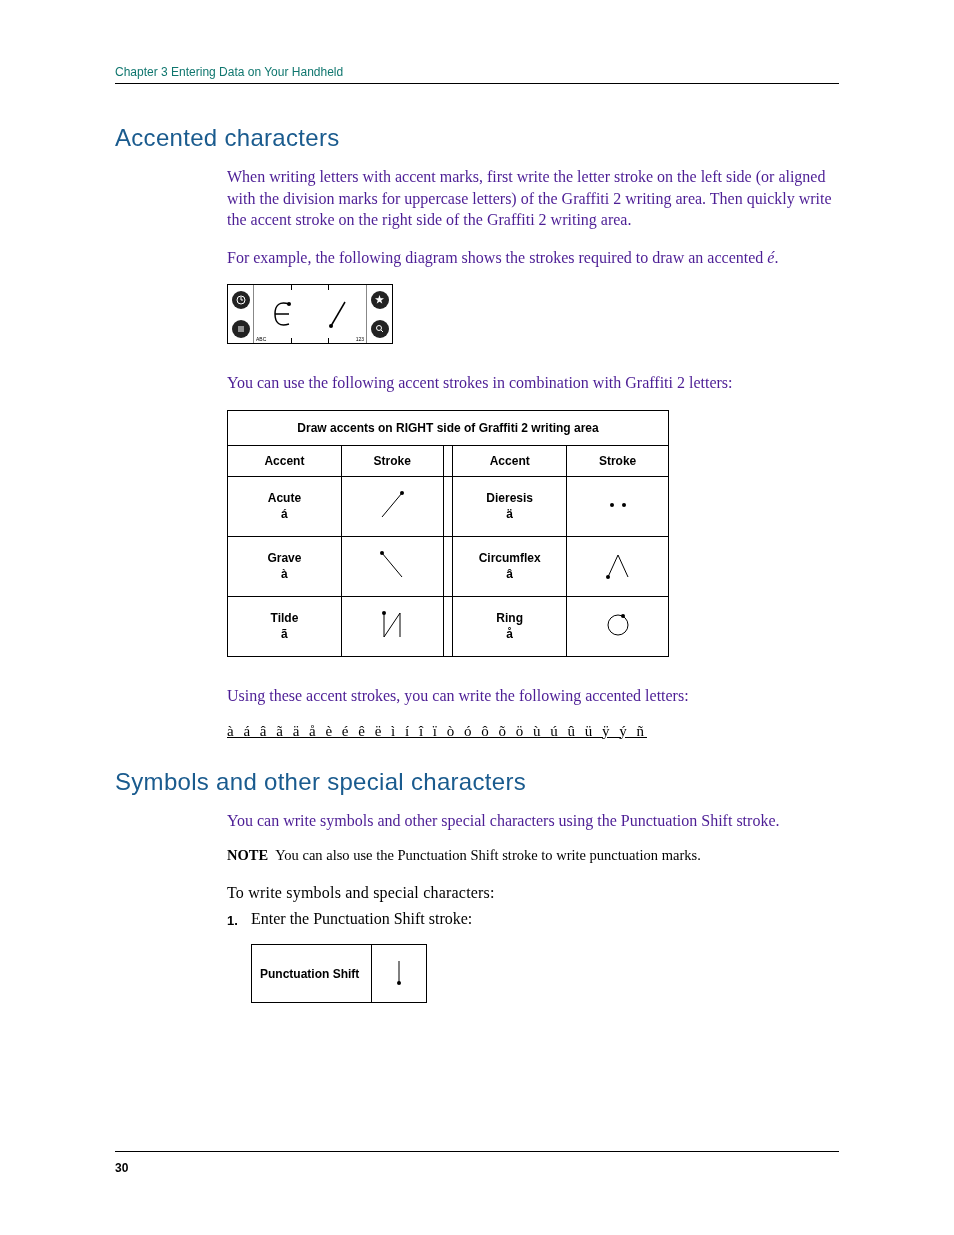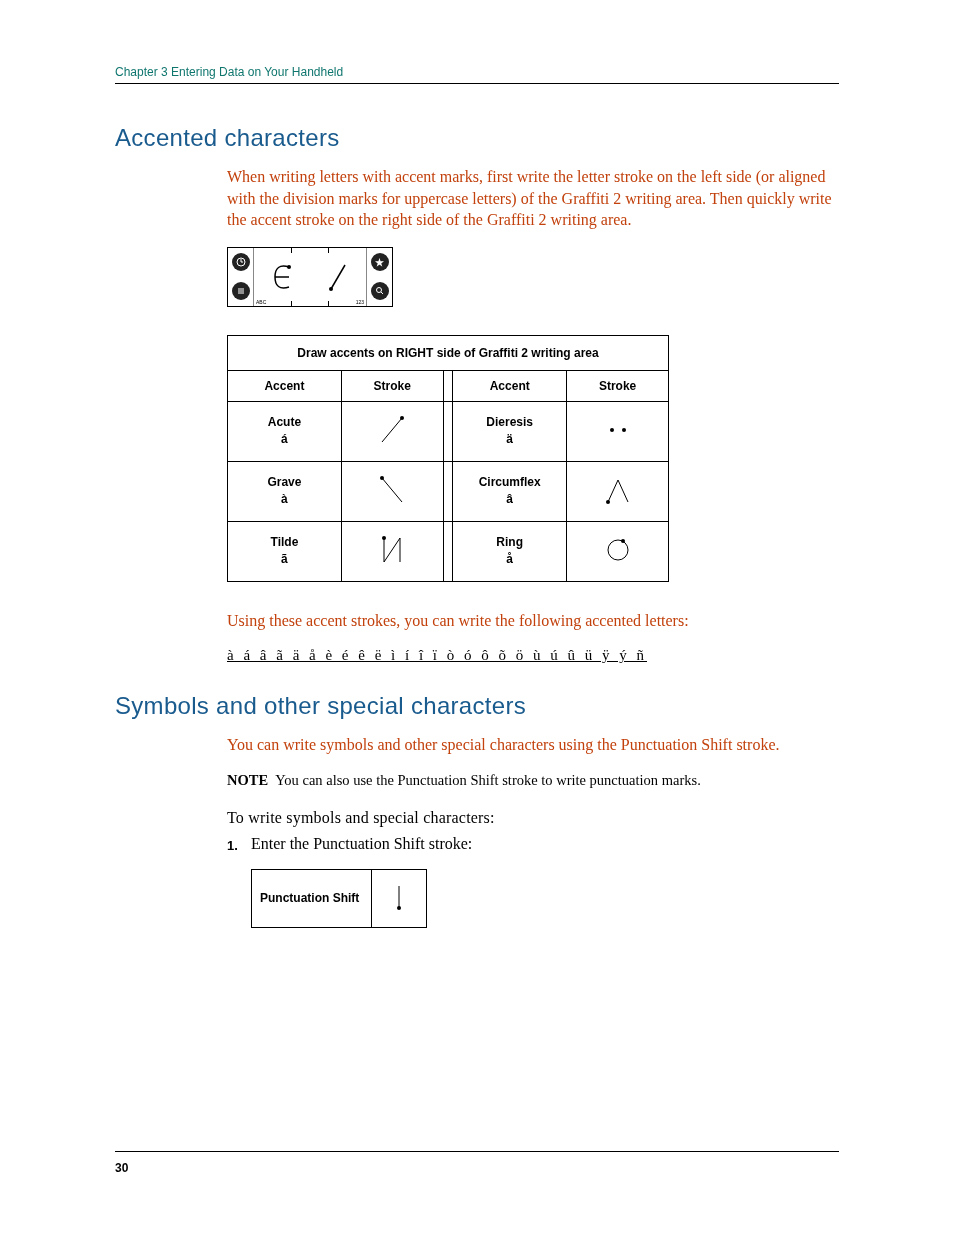--- a/index.html
+++ b/index.html
@@ -34,21 +34,21 @@
       letter-spacing: 0.3px;
     }
     .body-content {
       padding-left: 112px;
     }
     p.body-text {
       font-family: Palatino, 'Palatino Linotype', Georgia, serif;
       font-size: 16px;
       line-height: 1.35;
       margin-bottom: 16px;
-      color: #c2410c;
+      color: #4c1d95;
     }
     .italic { font-style: italic; }
     .diagram {
       border: 1px solid #000;
       width: 166px;
       height: 60px;
       display: flex;
       margin-bottom: 28px;
       position: relative;
     }
@@ -180,20 +180,23 @@
 
 <div class="page">
   <div class="header-line">
     <div class="header-text">Chapter 3   Entering Data on Your Handheld</div>
   </div>
 
   <h2 class="section-title">Accented characters</h2>
 
   <div class="body-content">
     <p class="body-text">When writing letters with accent marks, first write the letter stroke on the left side (or aligned with the division marks for uppercase letters) of the Graffiti 2 writing area. Then quickly write the accent stroke on the right side of the Graffiti 2 writing area.</p>
+    <p class="body-text">
+      <span>For example, the following diagram shows the strokes required to draw an accented </span><span class="italic">é</span><span>.</span>
+    </p>
 
     <div class="diagram">
       <div class="diag-icons-left">
         <div class="diag-icon">
             <svg width="10" height="10" viewBox="0 0 10 10">
               <circle cx="5" cy="5" r="4" fill="none" stroke="#fff" stroke-width="1"></circle>
               <line x1="5" y1="5" x2="5" y2="2" stroke="#fff"></line>
               <line x1="5" y1="5" x2="7" y2="5" stroke="#fff"></line>
             </svg>
           </div>
@@ -229,20 +232,21 @@
         <div class="diag-icon">★</div>
         <div class="diag-icon">
             <svg width="10" height="10" viewBox="0 0 10 10">
               <circle cx="4" cy="4" r="2.5" fill="none" stroke="#fff"></circle>
               <line x1="6" y1="6" x2="8" y2="8" stroke="#fff"></line>
             </svg>
           </div>
       </div>
     </div>
 
+    <p class="body-text">You can use the following accent strokes in combination with Graffiti 2 letters:</p>
 
     <table class="accent-table">
       <tbody>
           <tr>
             <th colspan="5" class="table-title">Draw accents on RIGHT side of Graffiti 2 writing area</th>
           </tr>
       <tr>
         <th class="col-head">Accent</th>
         <th class="col-head">Stroke</th>
         <th class="gap"></th>

